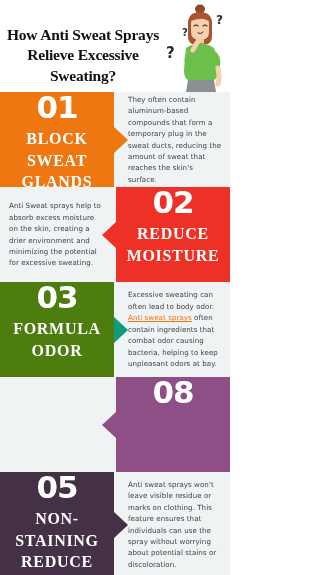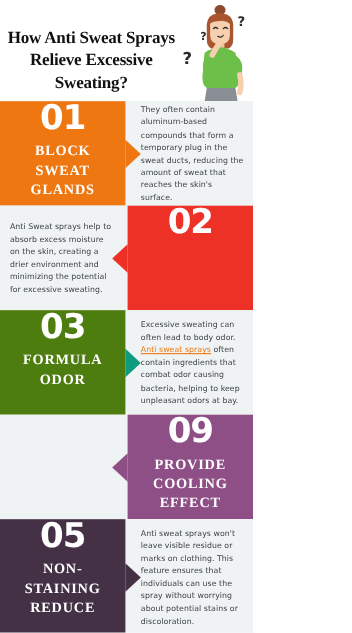--- a/index.html
+++ b/index.html
@@ -48,21 +48,21 @@
     font-weight:bold;
     font-size:31px;
     line-height:1;
     letter-spacing:-1px;
     color:#ffffff;
     margin-bottom:5px;
   }
   .lbl{
     font-family:"Liberation Serif",serif;
     font-weight:bold;
-    font-size:13px;
+    font-size:16px;
     line-height:1.35;
     letter-spacing:0.7px;
     color:#ffffff;
     padding:0 6px;
   }
 
   
   .arrow{
     position:absolute;top:50%;margin-top:-13px;
     width:0;height:0;
@@ -149,42 +149,42 @@
       <span class="arrow right"></span>
     </div>
     <div class="body">
       <p>They often contain aluminum-based compounds that form a temporary plug in the sweat ducts, reducing the amount of sweat that reaches the skin's surface.</p>
     </div>
   </div>
 
   <div class="row mirror">
     <div class="panel c-red">
       <div class="num">02</div>
+      <div class="lbl">REDUCE MOISTURE</div>
       <span class="arrow left"></span>
     </div>
     <div class="body">
       <p>Anti Sweat sprays help to absorb excess moisture on the skin, creating a drier environment and minimizing the potential for excessive sweating.</p>
     </div>
   </div>
 
   <div class="row">
     <div class="panel c-teal">
       <div class="num">03</div>
       <div class="lbl">FORMULA ODOR</div>
       <span class="arrow right"></span>
     </div>
     <div class="body">
       <p><span>Excessive sweating can often lead to body odor. </span><a class="link" href="#">Anti sweat sprays</a><span> often contain ingredients that combat odor causing bacteria, helping to keep unpleasant odors at bay.</span></p>
     </div>
   </div>
 
   <div class="row mirror">
     <div class="panel c-purple">
-      <div class="num">09</div>
-      <div class="lbl">PROVIDE COOLING EFFECT</div>
+      <div class="num">08</div>
       <span class="arrow left"></span>
     </div>
   </div>
 
   <div class="row r5">
     <div class="panel c-plum">
       <div class="num">05</div>
       <div class="lbl">NON-STAINING REDUCE</div>
       <span class="arrow right"></span>
     </div>

